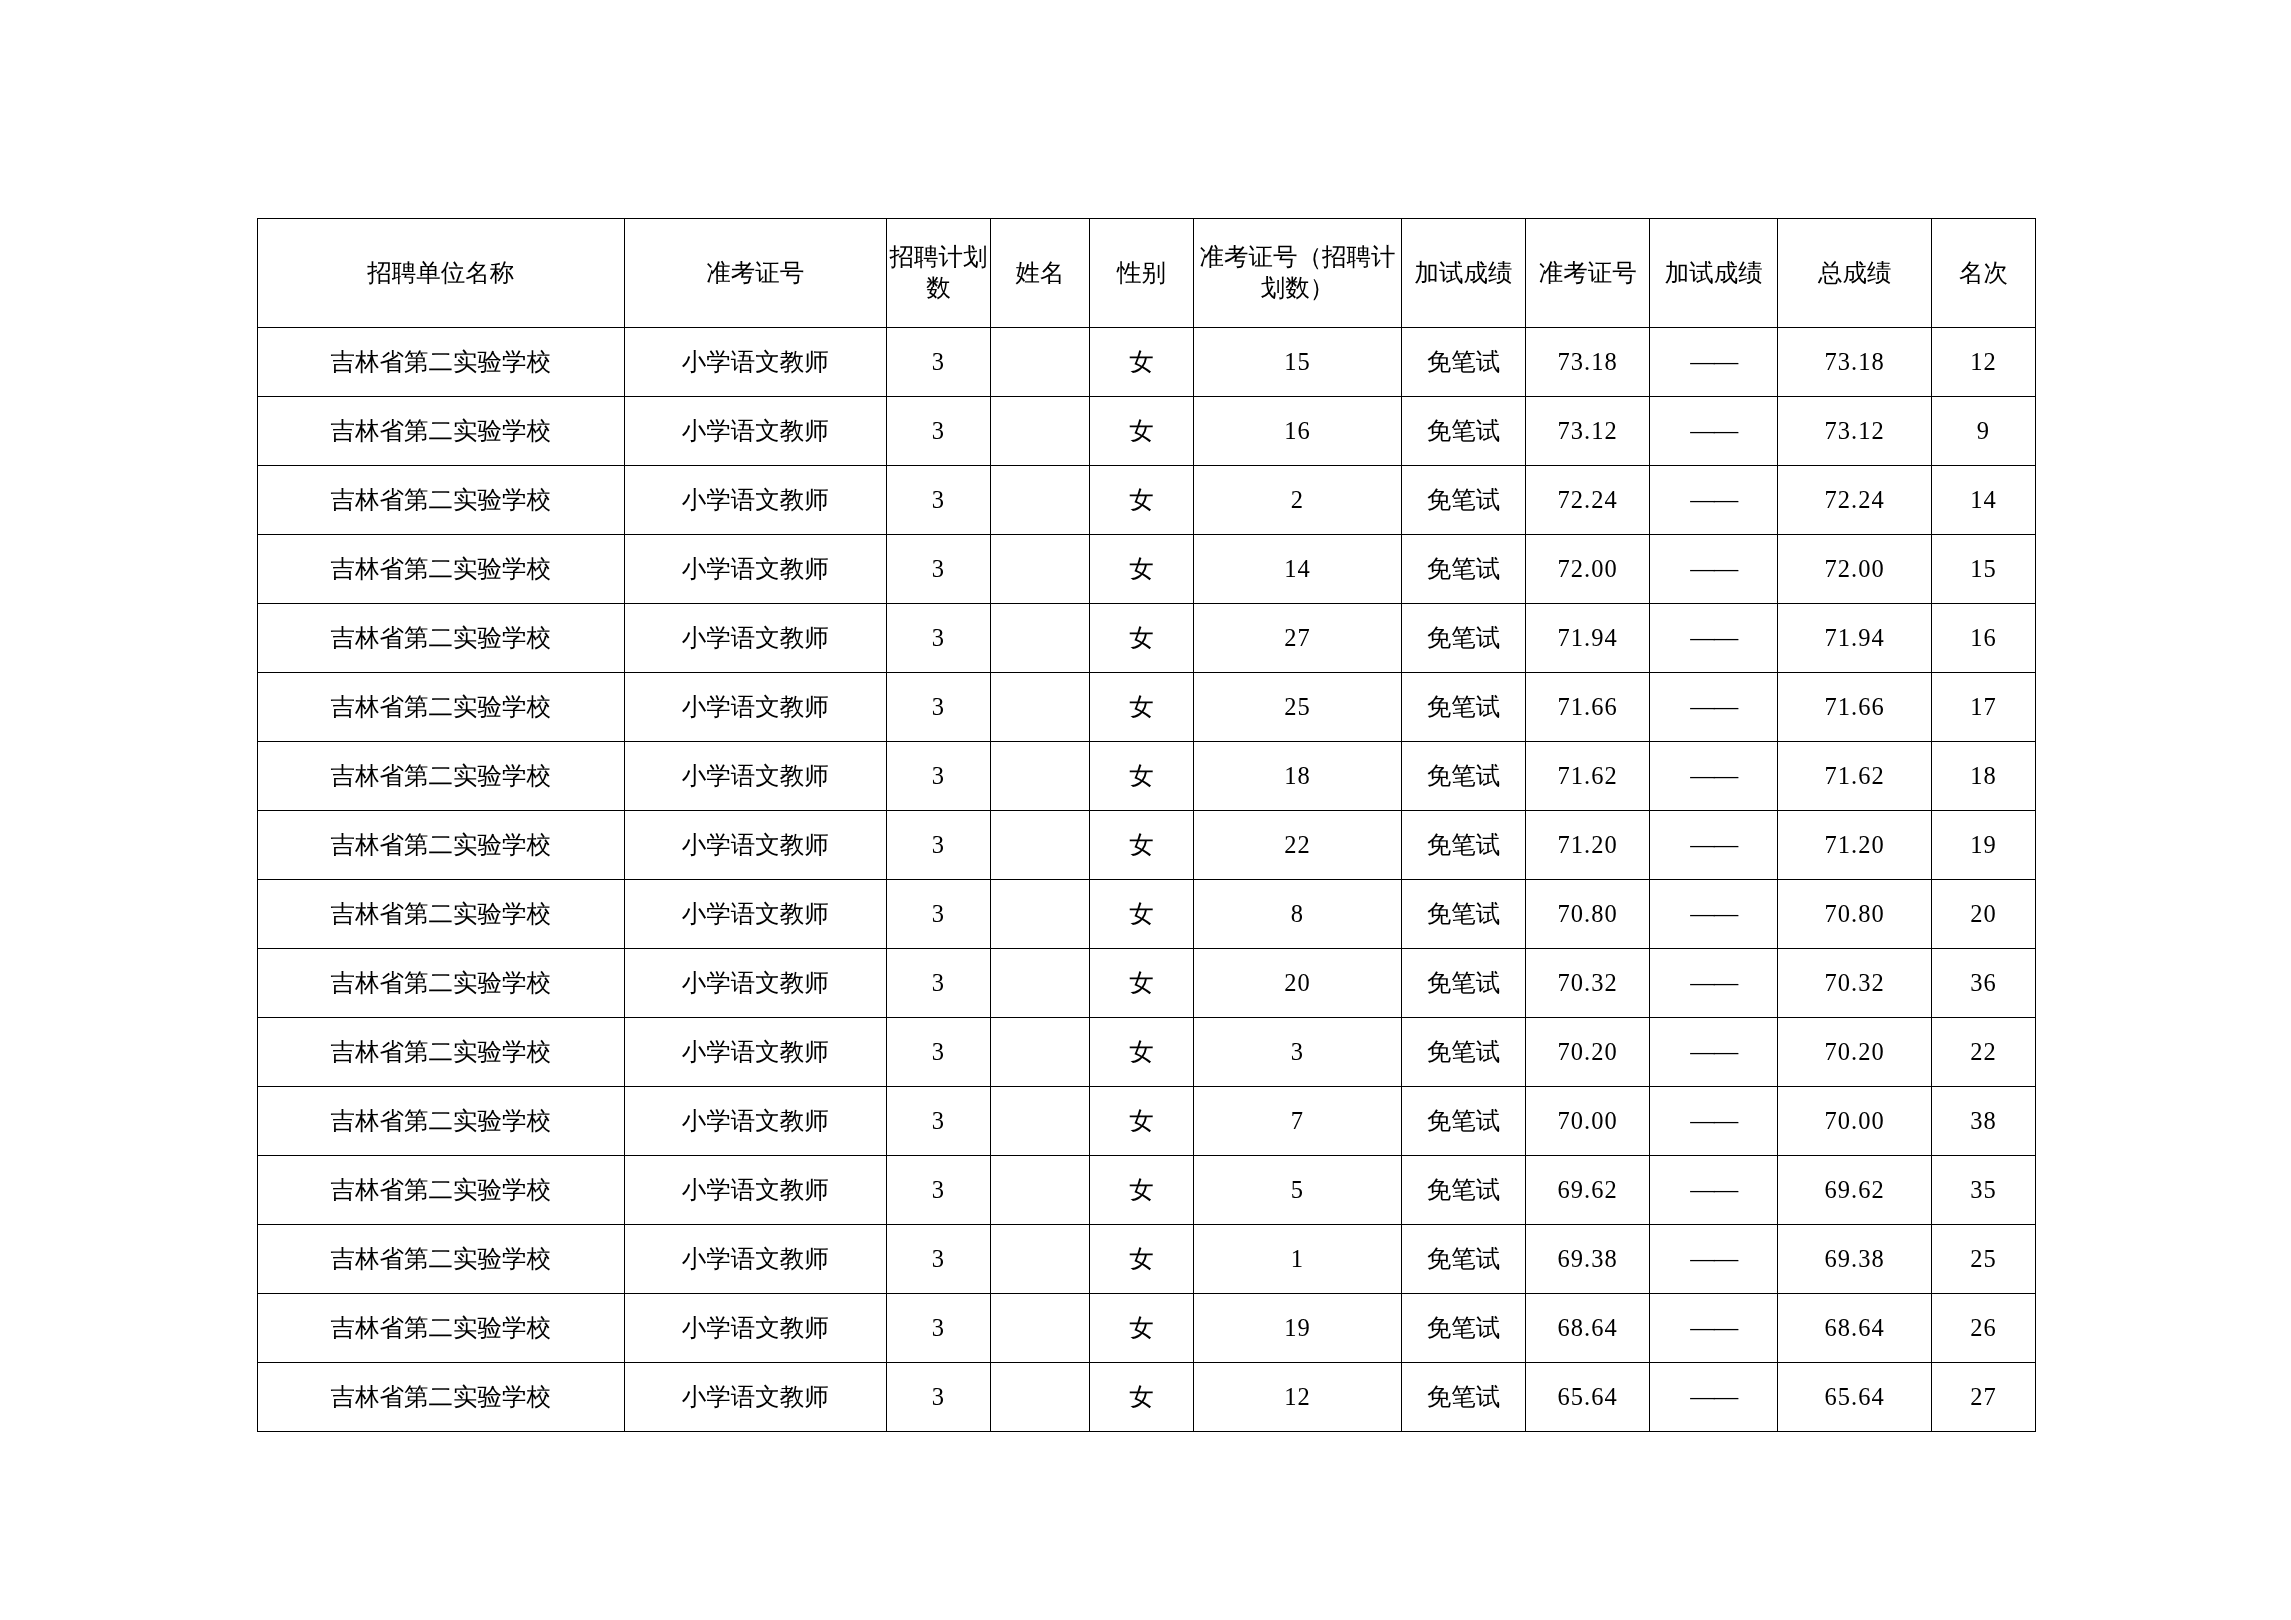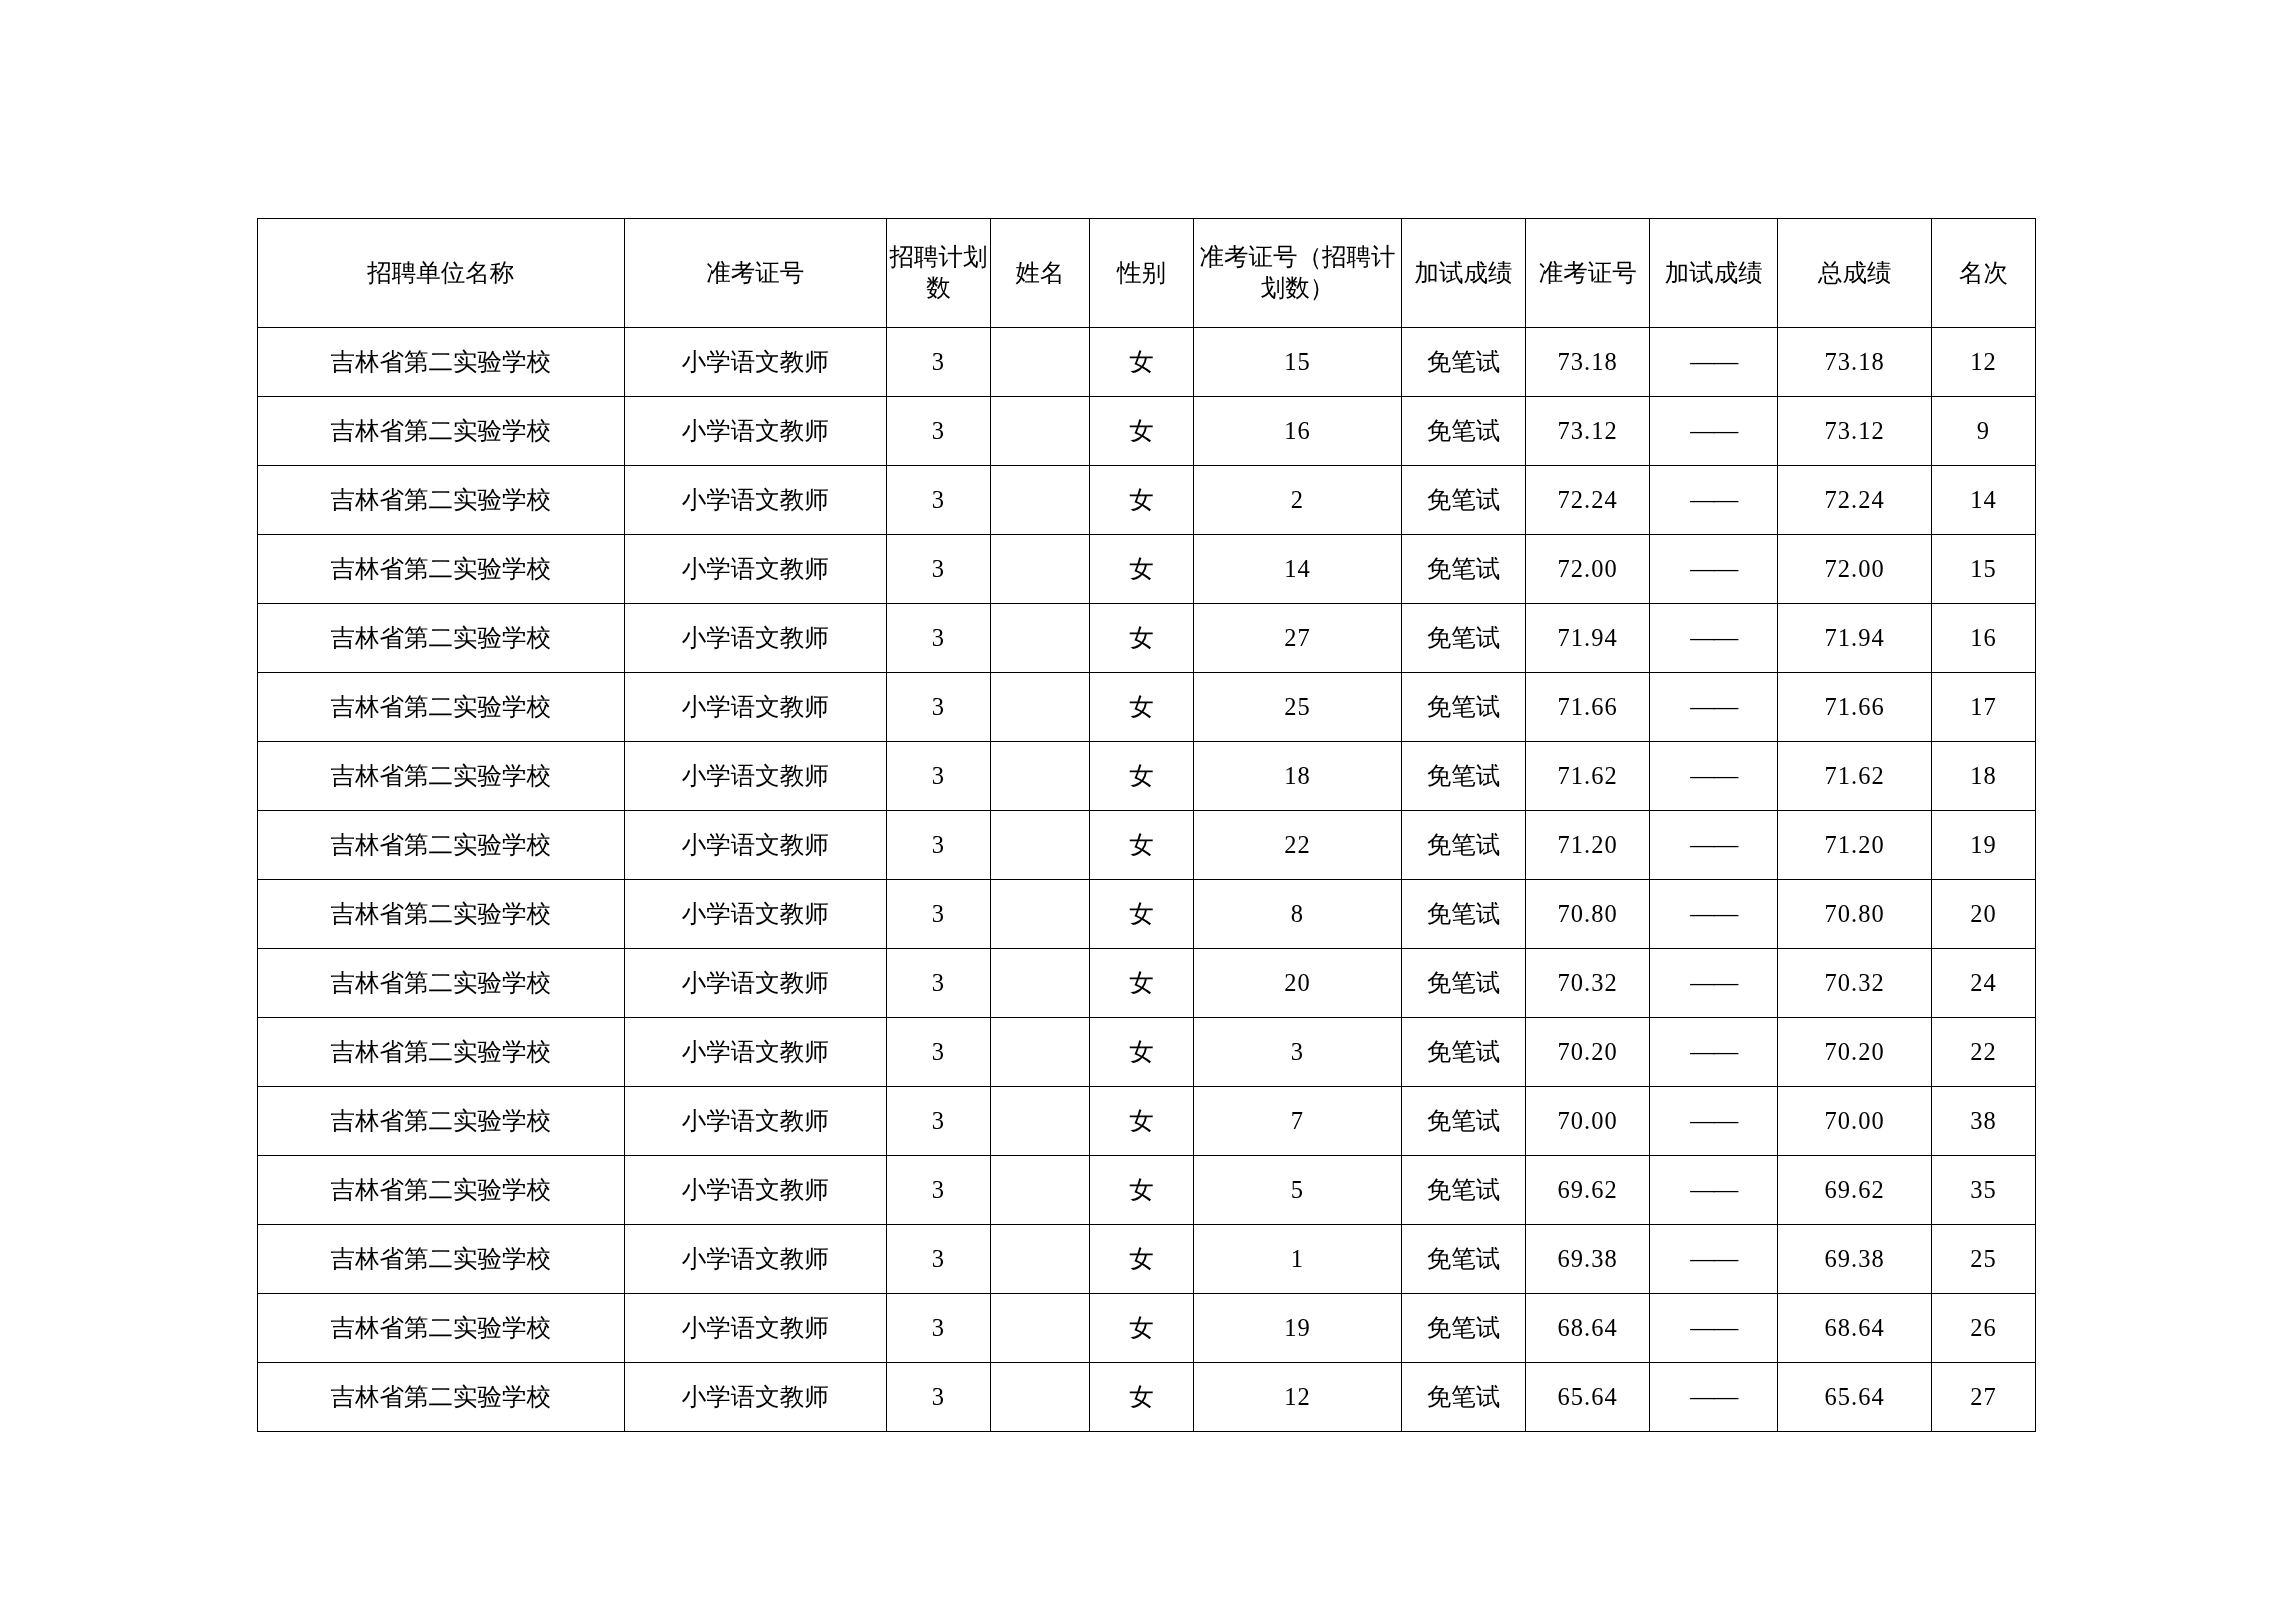--- a/index.html
+++ b/index.html
@@ -228,21 +228,21 @@
             <td>吉林省第二实验学校</td>
             <td>小学语文教师</td>
             <td class="num">3</td>
             <td></td>
             <td>女</td>
             <td class="num">20</td>
             <td>免笔试</td>
             <td class="num">70.32</td>
             <td class="dash">——</td>
             <td class="num">70.32</td>
-            <td class="num">24</td>
+            <td class="num">36</td>
           </tr>
           <tr>
             <td>吉林省第二实验学校</td>
             <td>小学语文教师</td>
             <td class="num">3</td>
             <td></td>
             <td>女</td>
             <td class="num">3</td>
             <td>免笔试</td>
             <td class="num">70.20</td>

